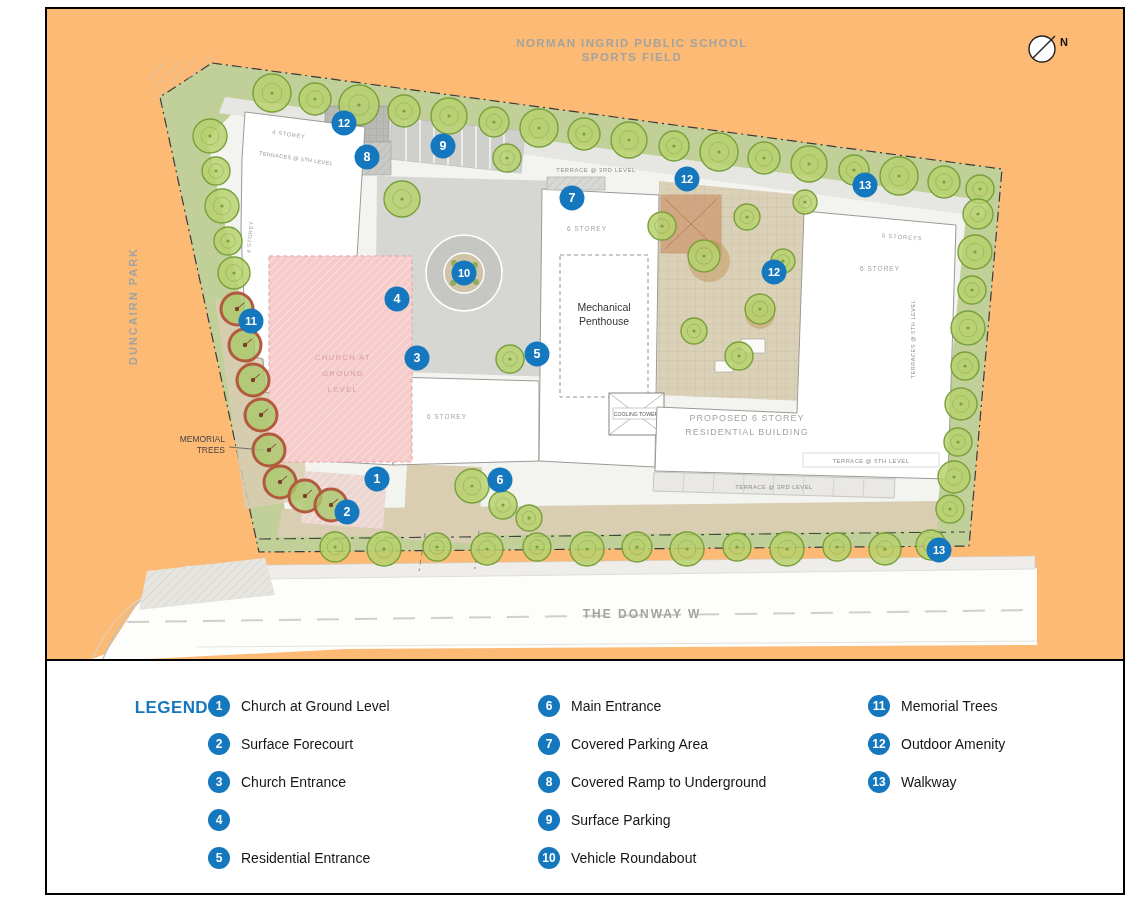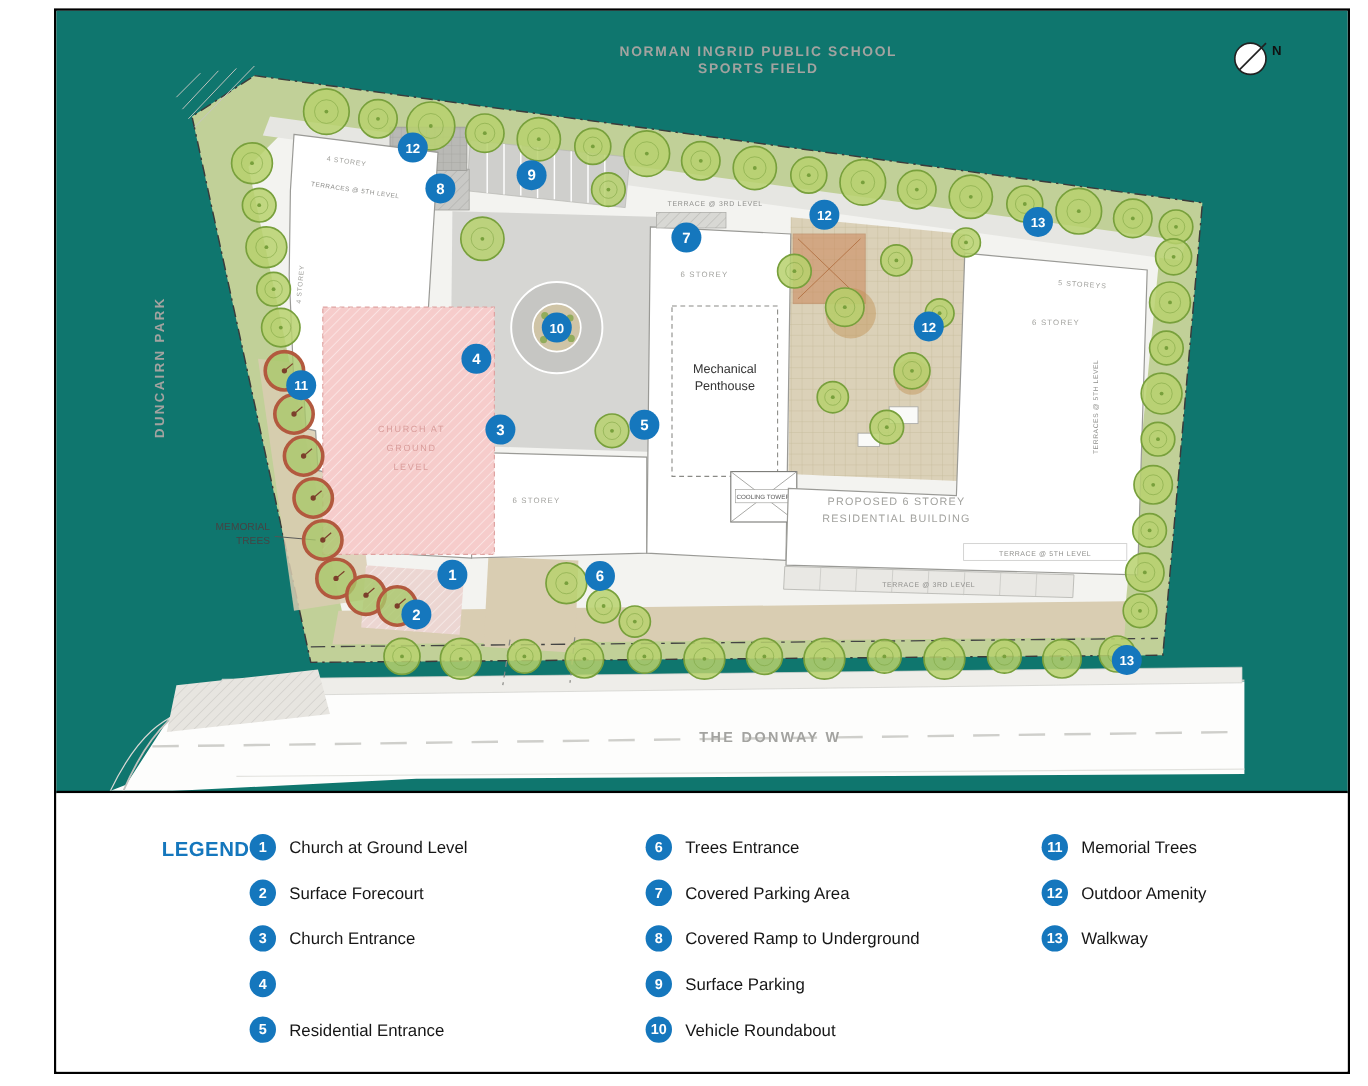--- a/index.html
+++ b/index.html
@@ -1,20 +1,20 @@
 <!DOCTYPE html>
 <html><head>
 <meta charset="utf-8">
 <style>
   html,body{margin:0;padding:0;background:#ffffff;width:1140px;height:905px;
     font-family:"Liberation Sans",sans-serif;}
   .frame{position:absolute;left:45px;top:7px;width:1080px;height:888px;
     border:2px solid #000;box-sizing:border-box;background:#fff;}
   .plan-section{position:relative;width:100%;height:652px;border-bottom:2px solid #000;
-    box-sizing:border-box;overflow:hidden;background:#0f766e;text-align:center;}
+    box-sizing:border-box;overflow:hidden;background:#fdba74;text-align:center;}
   svg.plan{display:block;width:1076px;height:650px;}
   svg text{font-family:"Liberation Sans",sans-serif;}
   .ctx-label{fill:#a3a3a0;font-weight:bold;}
   .storey{fill:#a2a29e;}
   .terrace{fill:#8f8f8c;}
   .legend-section{position:relative;height:232px;box-sizing:border-box;
     padding:34px 0 0 30px;display:flex;background:#fff;}
   .legend-title{width:131px;font-size:17px;font-weight:bold;color:#1577bd;
     letter-spacing:.4px;margin-top:3px;flex:0 0 131px;text-align:right;}
   .legend-cols{display:flex;flex:1;}
@@ -643,21 +643,21 @@
         </li>
         <li class="legend-item">
           <span class="badge" style="background: rgb(21, 119, 189);">5</span>
           <span class="legend-label">Residential Entrance</span>
         </li>
       </ul>
 
       <ul class="col col-2">
         <li class="legend-item">
           <span class="badge" style="background: rgb(21, 119, 189);">6</span>
-          <span class="legend-label">Trees Entrance</span>
+          <span class="legend-label">Main Entrance</span>
         </li>
         <li class="legend-item">
           <span class="badge" style="background: rgb(21, 119, 189);">7</span>
           <span class="legend-label">Covered Parking Area</span>
         </li>
         <li class="legend-item">
           <span class="badge" style="background: rgb(21, 119, 189);">8</span>
           <span class="legend-label">Covered Ramp to Underground</span>
         </li>
         <li class="legend-item">

